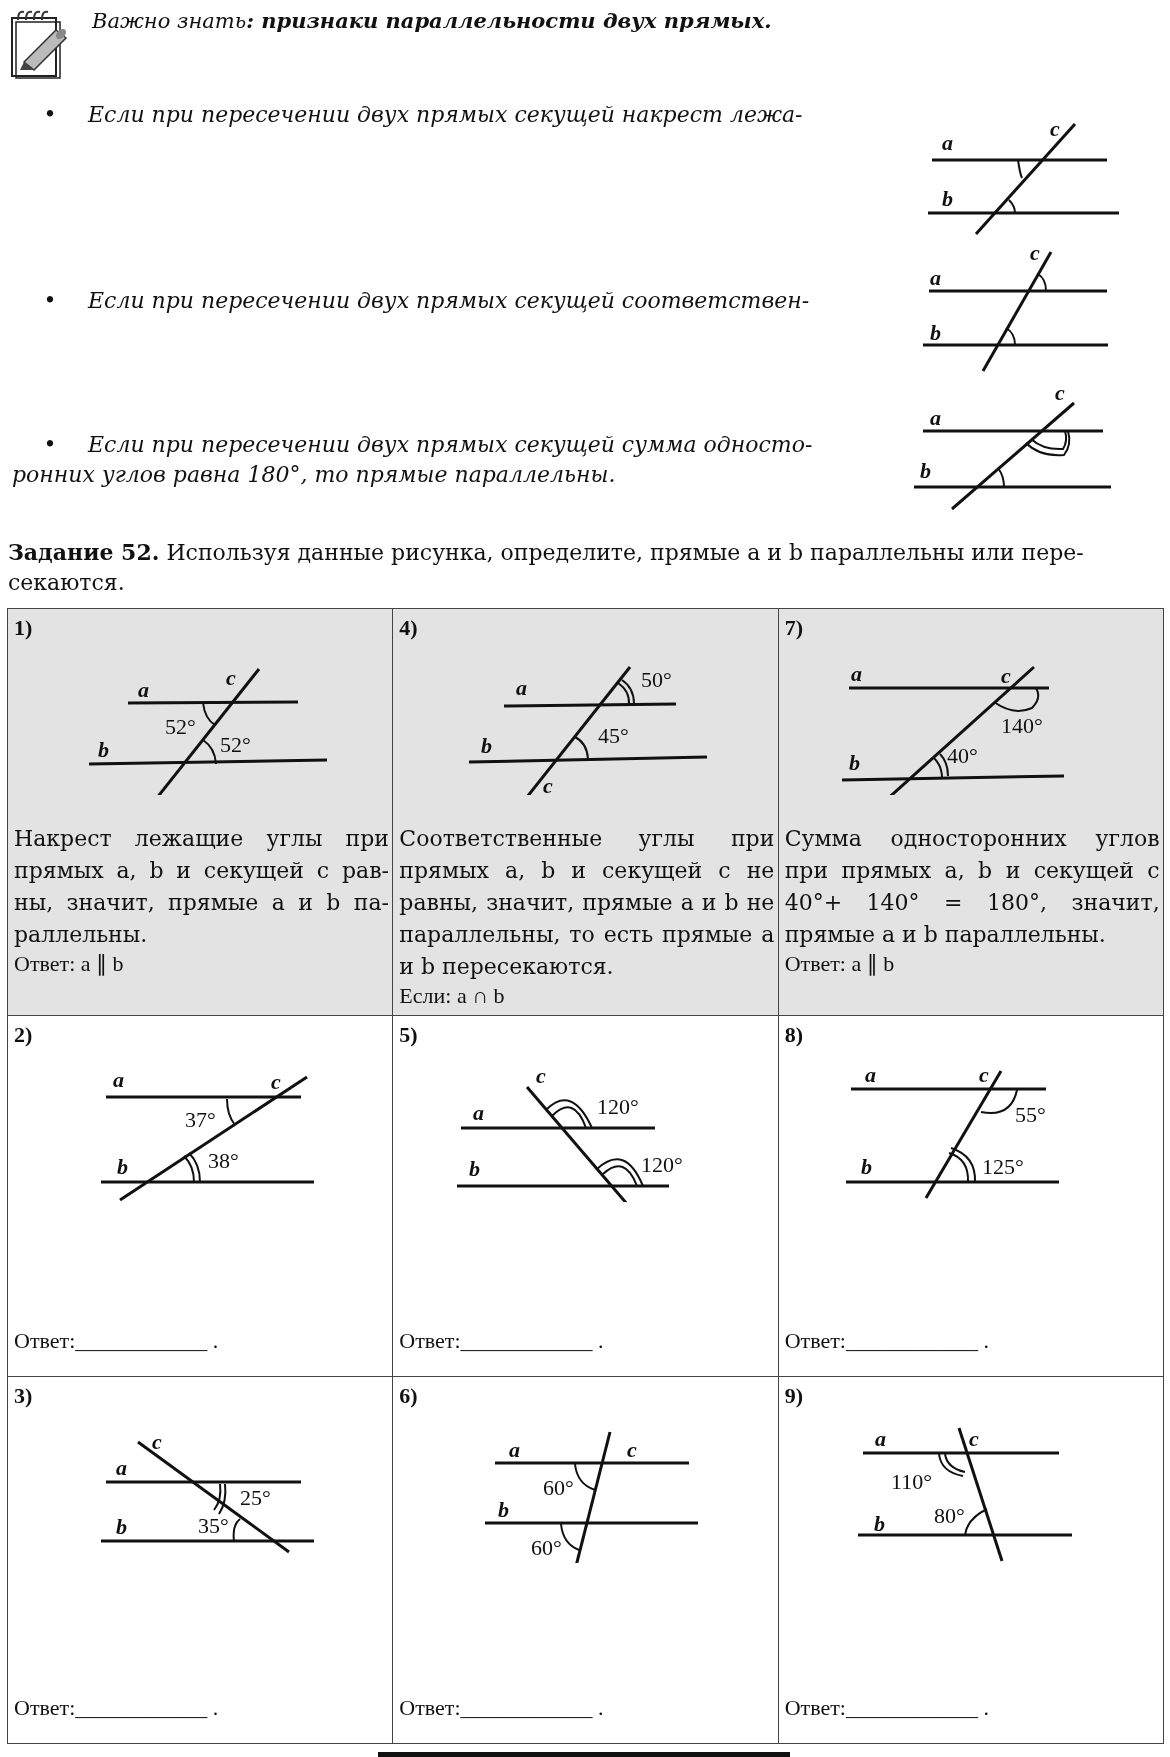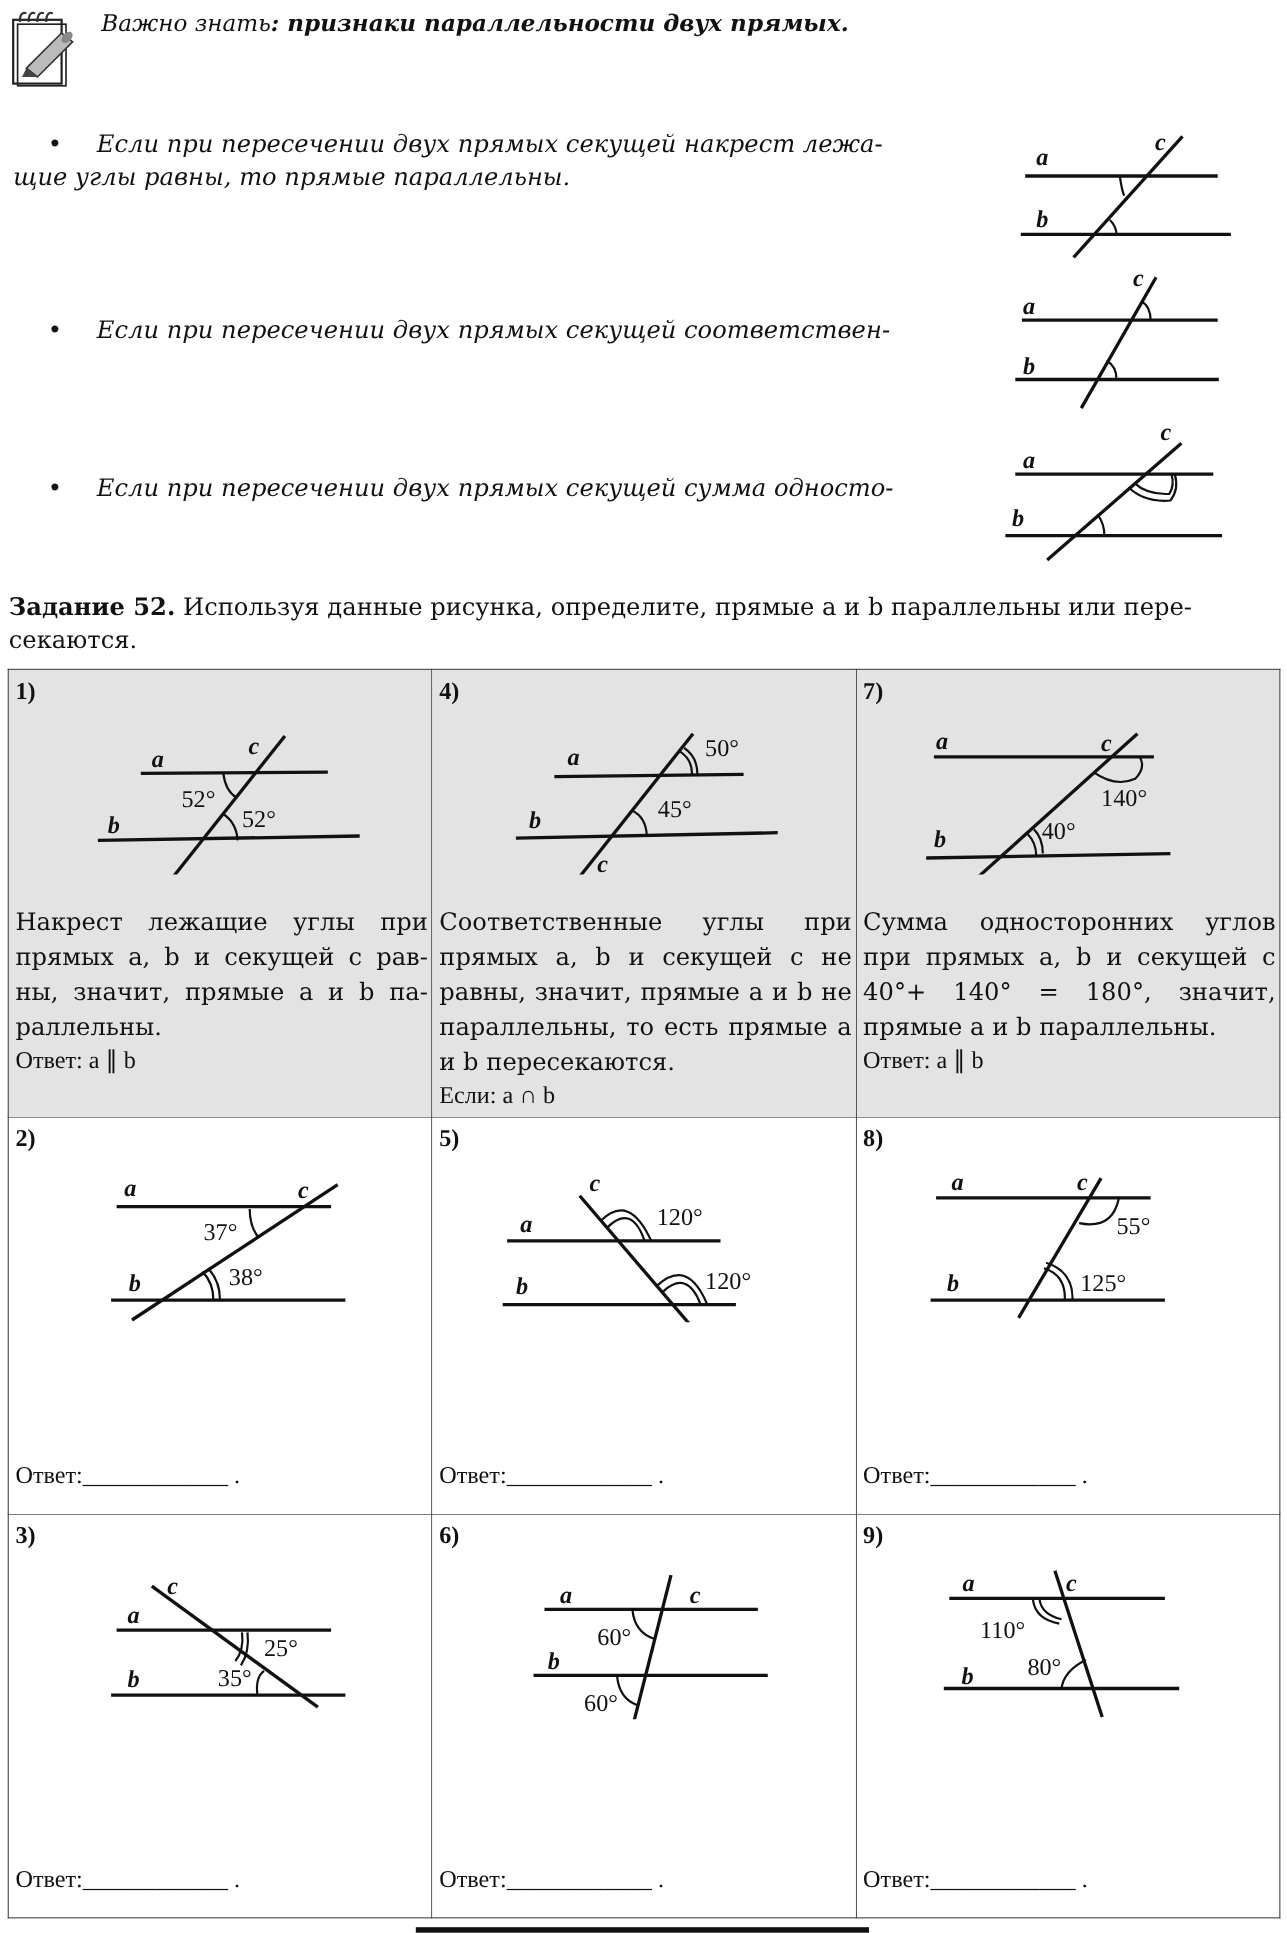--- a/index.html
+++ b/index.html
@@ -38,28 +38,28 @@
       <path d="M20 16 q0 -10 6 -8"></path>
       <path d="M28 16 q0 -10 6 -8"></path>
       <path d="M36 16 q0 -10 6 -8"></path>
   </g>
   <polygon points="18,58 50,26 60,34 28,66" fill="#bbb" stroke="#333" stroke-width="1.5"></polygon>
   <polygon points="18,58 28,66 14,66" fill="#444"></polygon>
   <ellipse cx="55" cy="30" rx="6" ry="4" fill="#888" transform="rotate(-45 55 30)"></ellipse>
 </svg>
 <div class="header-title"><span>Важно знать</span><b>: признаки параллельности двух прямых.</b></div>
 
-<div class="rule" style="top:117px">
-  <span class="bullet">•</span><span>Если при пересечении двух прямых секущей накрест лежа-</span><br><span>щие углы равны, то прямые параллельны.</span>
+<div class="rule" style="top:100px">
+  <span class="bullet">•</span><span>Если при пересечении двух прямых секущей накрест лежа-</span><br>
 </div>
 <div class="rule" style="top:286px">
   <span class="bullet">•</span><span>Если при пересечении двух прямых секущей соответствен-</span><br>
 </div>
 <div class="rule" style="top:430px">
-  <span class="bullet">•</span><span>Если при пересечении двух прямых секущей сумма односто-</span><br>
+  <span class="bullet">•</span><span>Если при пересечении двух прямых секущей сумма односто-</span><br><span>ронних углов равна 180°, то прямые параллельны.</span>
 </div>
 
 <svg class="rule-fig" style="left:900px;top:100px" width="270" height="420">
   <g stroke="#111" stroke-width="3" fill="none">
     <line x1="32" y1="60" x2="207" y2="60"></line>
       <line x1="28" y1="113" x2="219" y2="113"></line>
     <line x1="76" y1="134" x2="175" y2="24"></line>
     <path d="M118 60 q2 14 4 18" stroke-width="2"></path>
       <path d="M109 100 q6 6 6 13" stroke-width="2"></path>
     <line x1="29" y1="191" x2="207" y2="191"></line>

